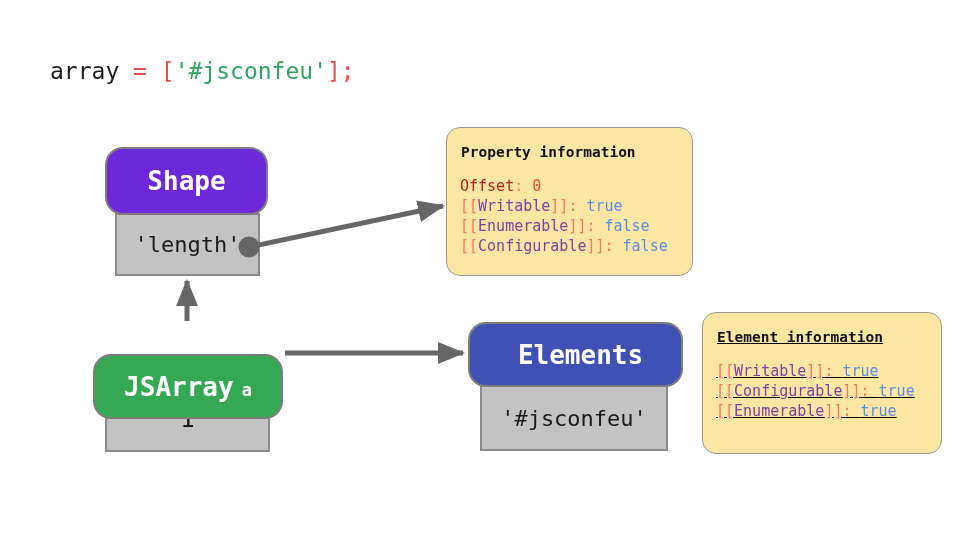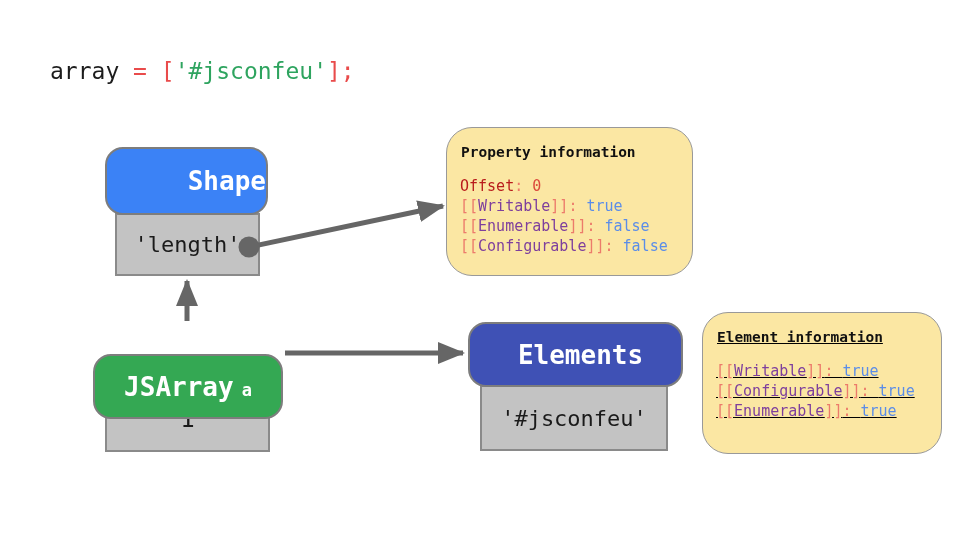--- a/index.html
+++ b/index.html
@@ -27,39 +27,39 @@
     position:absolute; display:flex; align-items:center; justify-content:center;
     border:2px solid #8a8a8a; z-index:1; box-sizing:border-box;
     font-size:22px; color:#1a1a1a; white-space:pre;
   }
   #shape-slot    { left:115px; top:213px; width:145px; height:63px; }
   #jsarray-slot  { left:105px; top:385px; width:165px; height:67px; font-size:24px; }
   #elements-slot { left:480px; top:385px; width:188px; height:66px; }
 
   
   .note {
-    position:absolute; border:1.5px solid #999999; border-radius:26px;
+    position:absolute; border:1.5px solid #999999; border-radius:14px;
     padding:16px 13px; box-sizing:border-box; z-index:1;
   }
   #property-note { left:446px; top:127px; width:247px; height:149px; }
   #element-note  { left:702px; top:312px; width:240px; height:142px;text-decoration:underline; }
   .note-title { font-weight:bold; font-size:14.5px; color:#111; margin:0 0 16px 1px; white-space:pre; }
   .info-line  { font-size:15px; line-height:20px; white-space:pre; }
 
   
   #arrow-layer { position:absolute; left:0; top:0; width:960px; height:540px; z-index:3; pointer-events:none; }
 </style>
 </head>
 <body>
 
 <div id="stage">
 
   <div class="code-line"><span style="color: rgb(28, 28, 28);">array </span><span style="color: rgb(233, 75, 75);">= </span><span style="color: rgb(233, 75, 75);">[</span><span style="color: rgb(46, 164, 95);">'#jsconfeu'</span><span style="color: rgb(233, 75, 75);">]</span><span style="color: rgb(233, 75, 75);">;</span></div>
 
-  <div class="node-label" id="shape-label" style="background: #3b82f6; justify-content: flex-end;">
+  <div class="node-label" id="shape-label" style="background: #6d28d9;">
     <span>Shape</span>
   </div>
   <div class="slot" id="shape-slot" style="background: rgb(195, 195, 195); border-color: rgb(138, 138, 138); color: rgb(26, 26, 26);">
     <span>'length'</span>
   </div>
 
   <div class="node-label" id="jsarray-label" style="background: rgb(52, 168, 83); margin-top: 32px;">
     <span>JSArray</span>
     <span class="subscript">a</span>
   </div>

